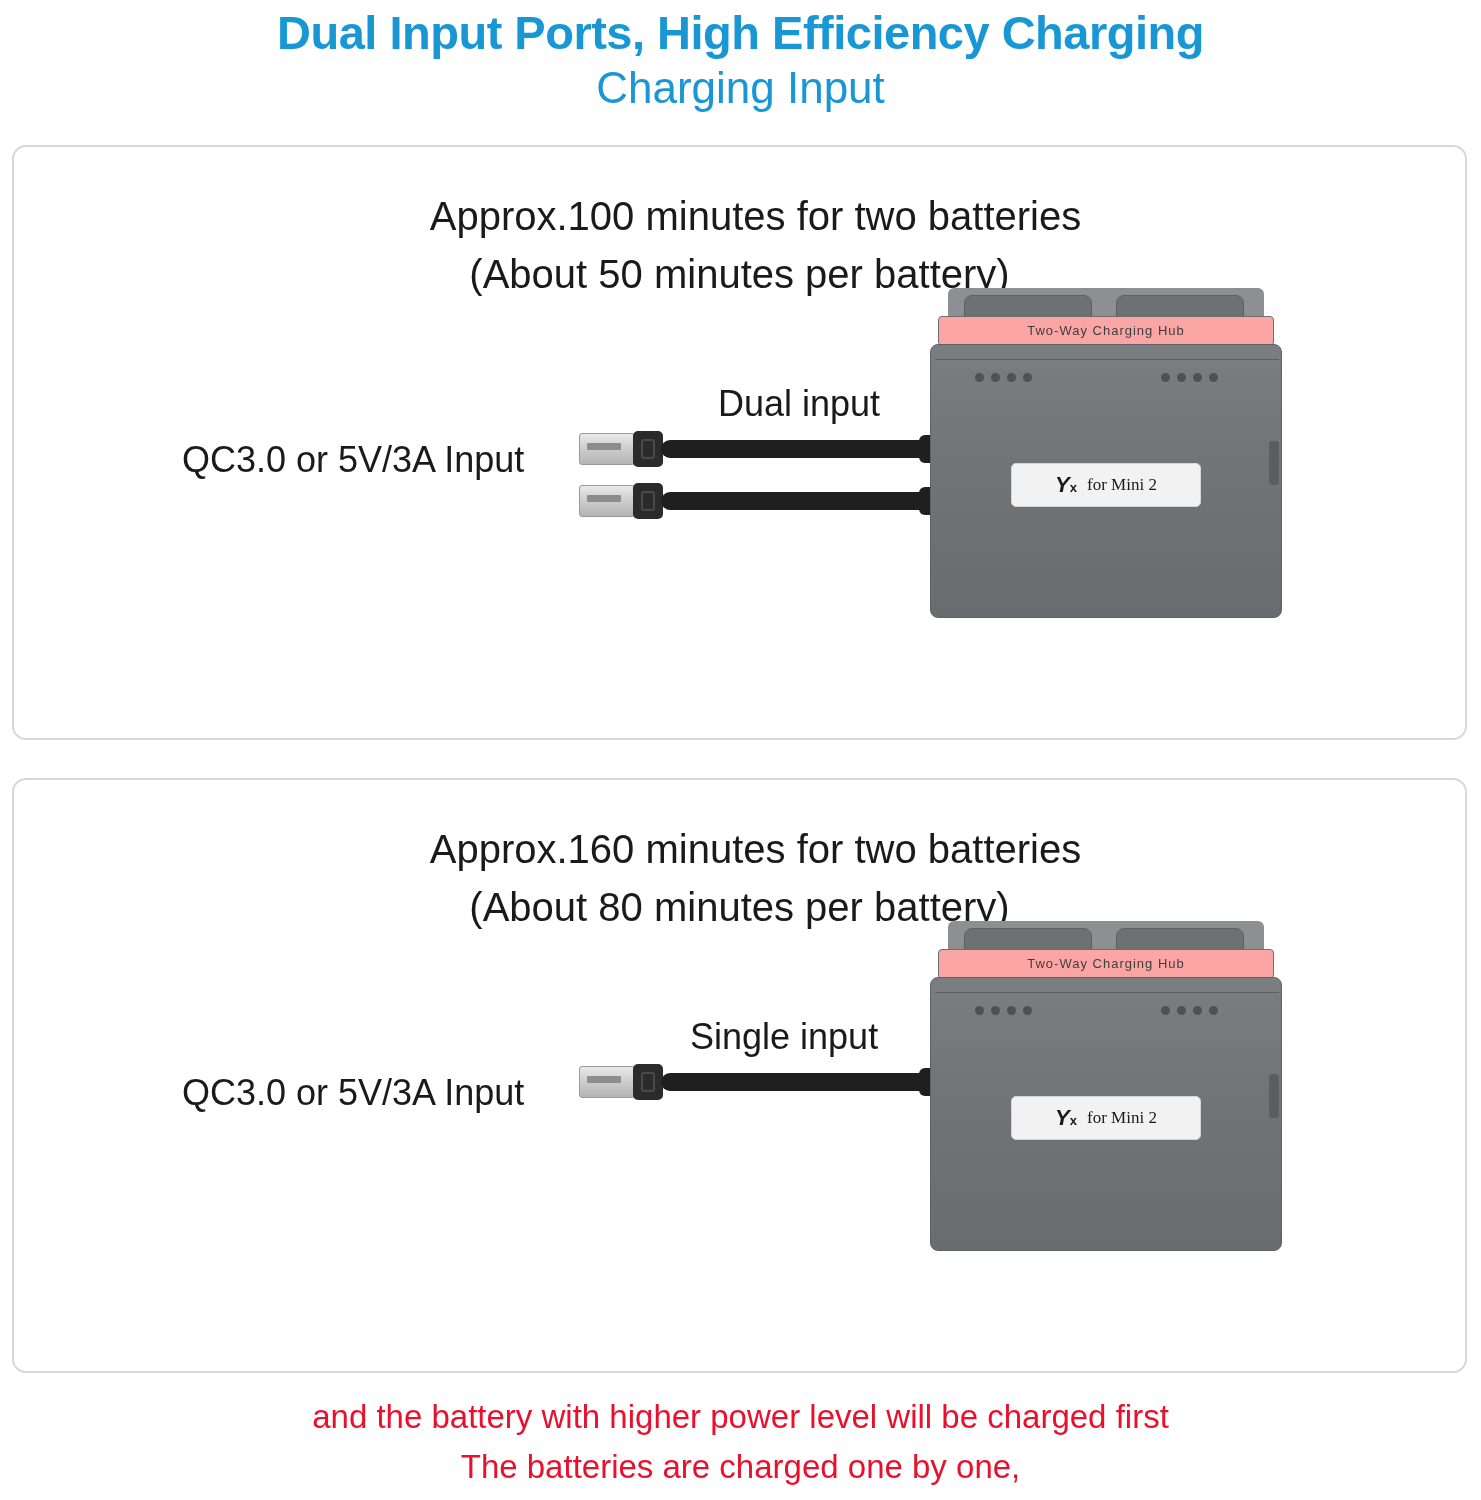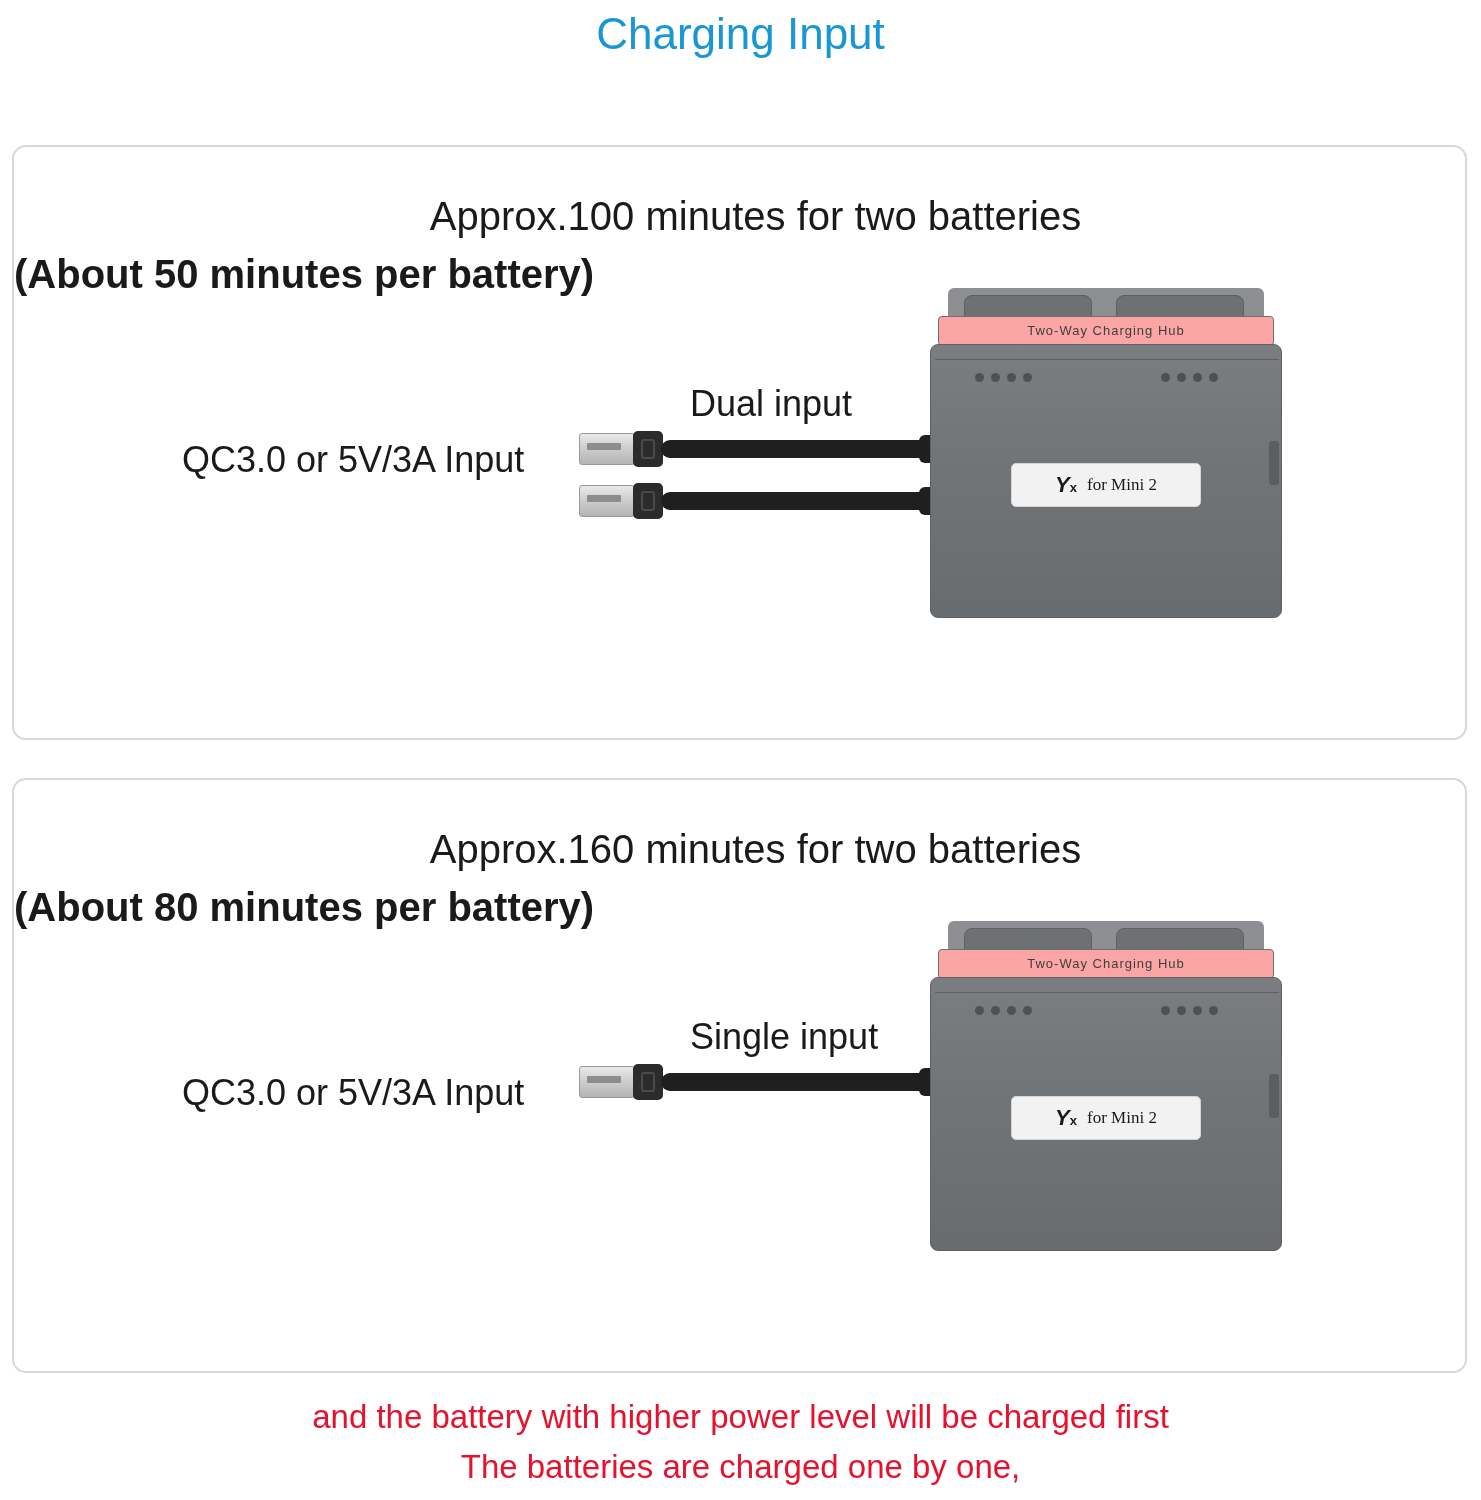--- a/index.html
+++ b/index.html
@@ -52,24 +52,25 @@
   .panel-title {
     text-align: center;
     font-size: 40px;
     color: #1a1a1a;
     line-height: 1.45;
     margin-top: 40px;
     font-weight: normal;
     padding-left: 32px;
   }
   .panel-subtitle {
+    text-align: center;
     font-size: 40px;
     color: #1a1a1a;
     line-height: 1.45;
-    font-weight: bold;
+    font-weight: normal;
   }
 
   
   .diagram {
     position: relative;
     width: 100%;
     height: 380px;
   }
 
   .input-label {
@@ -280,30 +281,31 @@
     text-align: center;
     color: #e8112d;
     font-size: 33px;
     line-height: 1.5;
   }
 </style>
 </head>
 <body>
 
 <div class="header">
+  <div class="line1">Dual Input Ports, High Efficiency Charging</div>
   <div class="line2">Charging Input</div>
 </div>
 
 <div class="panel" id="panel-dual">
   <div class="panel-title">Approx.100 minutes for two batteries</div>
   <div class="panel-subtitle">(About 50 minutes per battery)</div>
 
   <div class="diagram">
 
-    <span class="mode-label" style="left:676px; top:80px;">Dual input</span>
+    <span class="mode-label" style="left:704px; top:80px;">Dual input</span>
     <span class="input-label" style="left:168px; top:136px;">QC3.0 or 5V/3A Input</span>
 
     <div class="usb" style="left:565px; top:128px; width:380px;">
       <div class="plug"></div>
       <div class="collar"></div>
       <div class="cable" style="width:290px;"></div>
       <div class="tip" style="left:340px;"></div>
     </div>
 
     <div class="usb" style="left:565px; top:180px; width:380px;">

